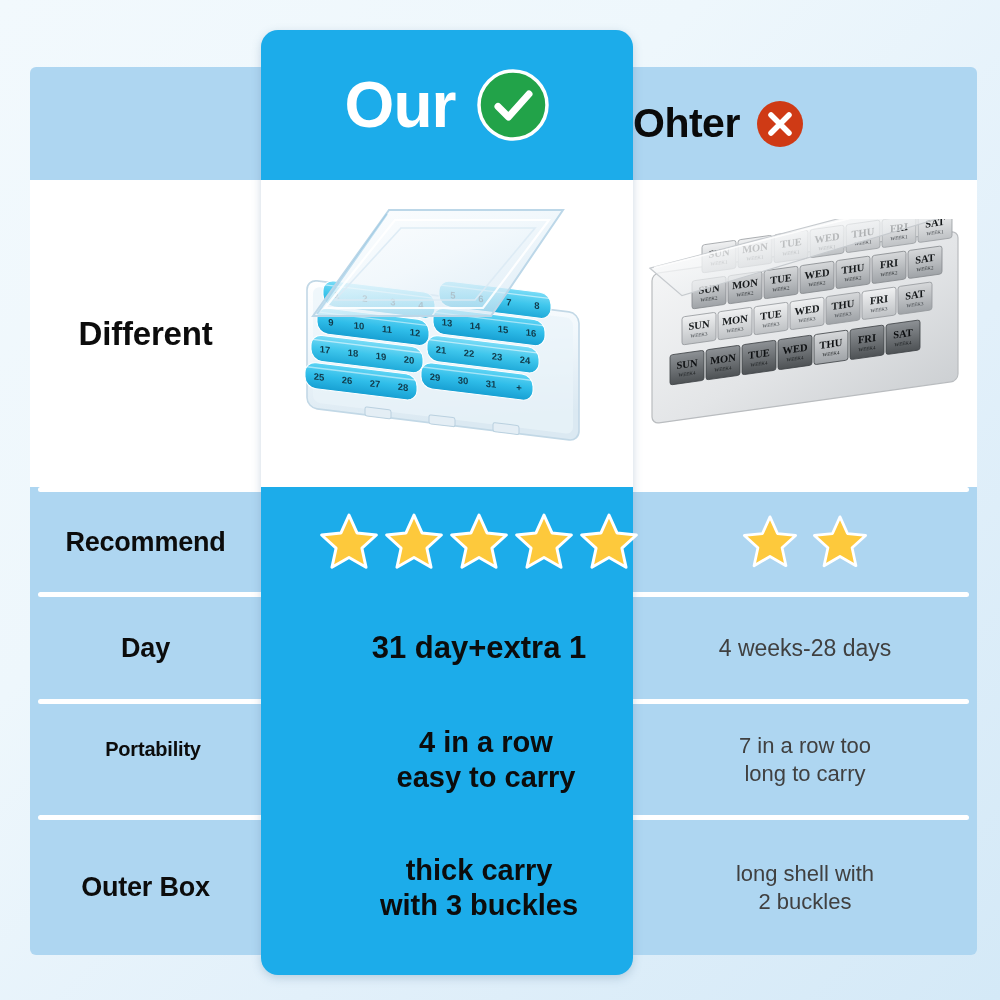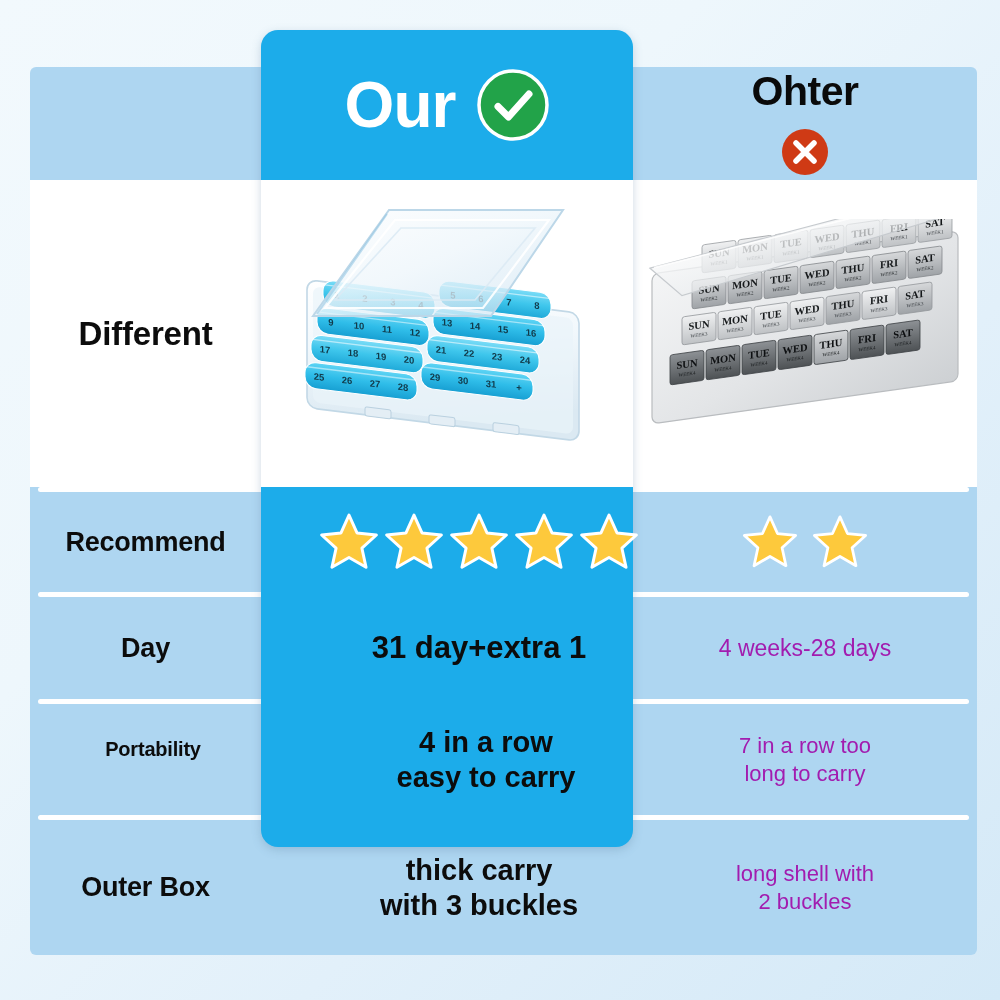--- a/index.html
+++ b/index.html
@@ -50,21 +50,21 @@
   .divider.d2 { top: 525px; }
   .divider.d3 { top: 632px; }
   .divider.d4 { top: 748px; }
 
   
   .our-col {
     position: absolute;
     left: 231px;
     top: -37px;
     width: 372px;
-    height: 817px;
+    height: 945px;
     background: #1cacea;
     border-radius: 17px;
     box-shadow: 0 3px 10px rgba(90,130,160,0.30);
   }
 
   
   .our-col-photo {
     position: absolute;
     left: 0;
     top: 150px;
@@ -112,21 +112,21 @@
   .our-cell.outerbox   { top: 753px; height: 135px; font-size: 29px; }
 
   
   .other-cell {
     position: absolute;
     left: 603px;
     width: 344px;
     display: flex;
     align-items: center;
     justify-content: center;
-    color: #a21caf;
+    color: #404040;
     font-weight: 400;
     text-align: center;
     line-height: 1.25;
   }
   .other-cell.recommend  { top: 425px; height: 100px; }
   .other-cell.day        { top: 530px; height: 102px; font-size: 23px; }
   .other-cell.portability{ top: 637px; height: 111px; font-size: 22px; }
   .other-cell.outerbox   { top: 753px; height: 135px; font-size: 22px; }
 
   
@@ -151,23 +151,22 @@
   }
 
   .other-header {
     position: absolute;
     left: 603px;
     top: 0px;
     width: 344px;
     height: 113px;
     display: flex;
     align-items: center;
-    justify-content: center;
+    justify-content: flex-start;
     gap: 16px;
-    flex-direction: column;
   }
   .other-header-text {
     color: #0a0a0a;
     font-size: 41px;
     font-weight: 700;
     letter-spacing: -0.5px;
     line-height: 1;
   }
 
   

